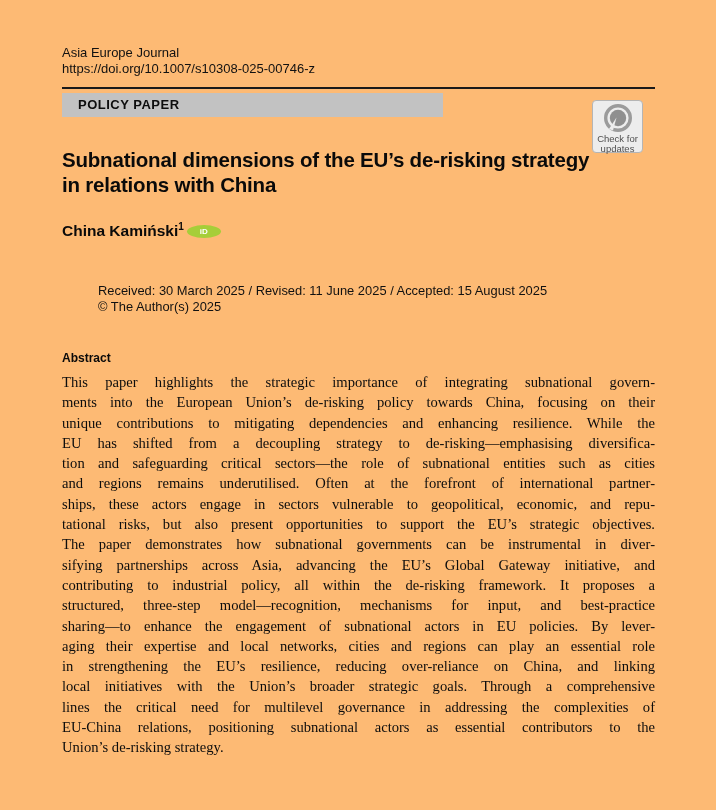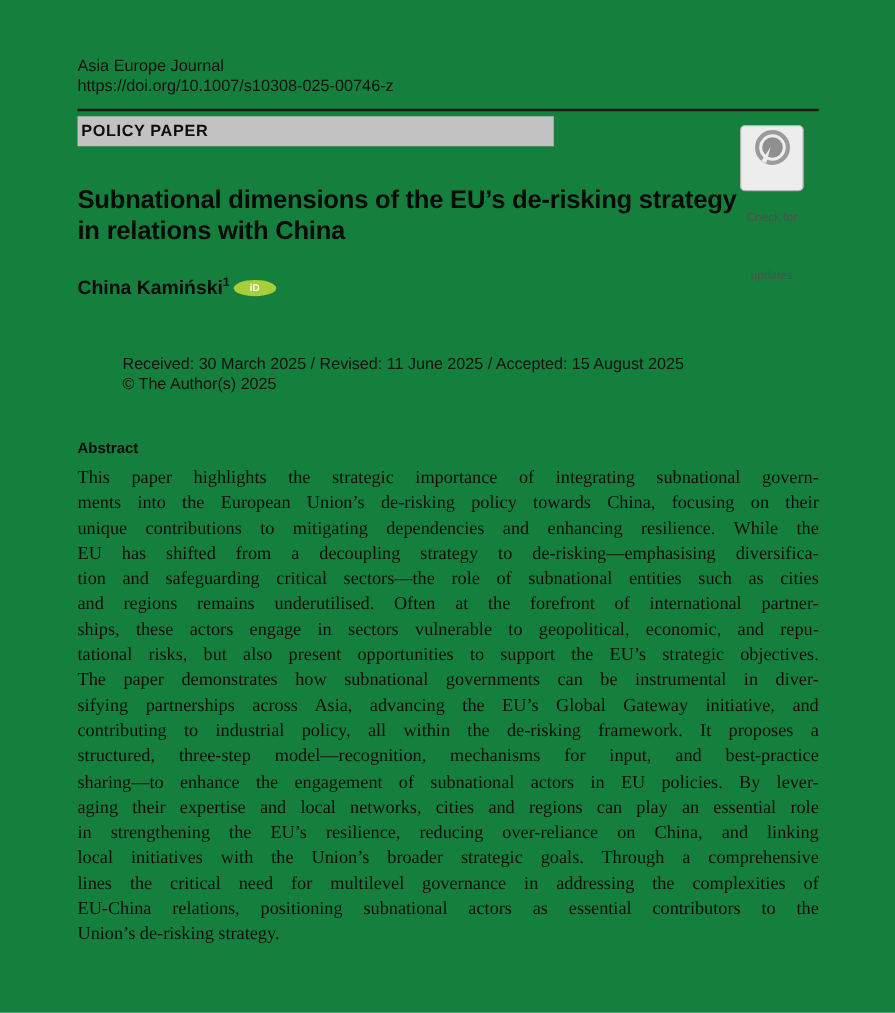--- a/index.html
+++ b/index.html
@@ -1,33 +1,33 @@
 <!DOCTYPE html>
 <html><head>
 <meta charset="utf-8">
 <style>
   html,body{margin:0;padding:0;}
   body{width:716px;height:810px;background:#ffffff;font-family:"Liberation Sans",sans-serif;color:#000;}
-  .page{position:relative;width:716px;height:810px;background:#15803d;overflow:hidden;}
+  .page{position:relative;width:716px;height:810px;background:#fdba74;overflow:hidden;}
   .col{position:absolute;left:62px;width:593px;}
 
   .journal-block{top:45px;font-size:13px;line-height:16.2px;color:#111;}
   .doi{color:#111;text-decoration:none;}
 
   .rule{top:87px;height:2px;background:#1a1a1a;}
 
   .banner{top:93px;width:381px;height:24px;background:#c2c2c2;
           font-size:13px;font-weight:bold;letter-spacing:0.5px;
-          line-height:24px;padding-left:3px;box-sizing:border-box;color:#0d0d0d;}
+          line-height:24px;padding-left:16px;box-sizing:border-box;color:#0d0d0d;}
 
   .badge{position:absolute;left:592px;top:100px;width:51px;height:53px;
          background:#ededed;border:1px solid #b5b5b5;border-radius:4px;
          box-sizing:border-box;text-align:center;cursor:pointer;display:block;text-decoration:none;}
   .badge-icon{display:block;height:31px;margin-top:2px;}
-  .badge-line{display:block;font-size:9.5px;line-height:9.5px;color:#4f4f4f;margin-top:36px;}
+  .badge-line{display:block;font-size:9.5px;line-height:9.5px;color:#4f4f4f;}
 
   .title{top:147px;font-size:20.5px;font-weight:bold;line-height:25.4px;color:#0a0a0a;letter-spacing:-0.2px;}
   .title span{display:block;}
 
   .author-row{top:221px;font-size:15.5px;font-weight:bold;color:#0a0a0a;}
   .author-row sup{font-size:10px;}
   .orcid{display:inline-block;width:34px;height:13px;border-radius:50%;background:#a6ce39;
          color:#fff;font-size:8px;font-weight:bold;line-height:13px;text-align:center;
          vertical-align:2px;margin-left:3px;}
 

